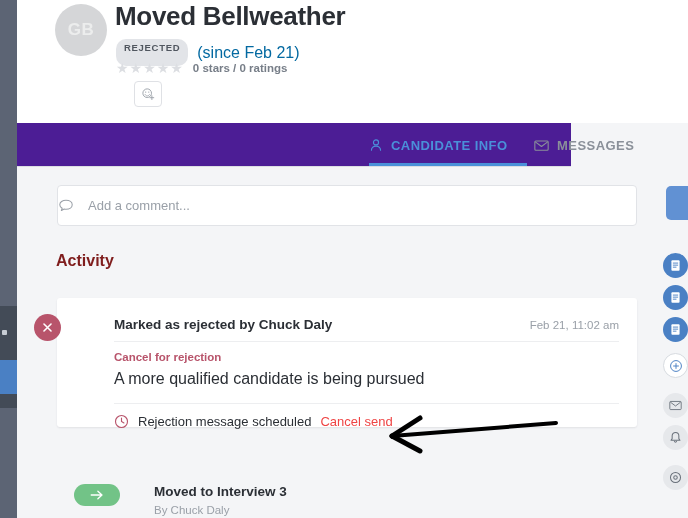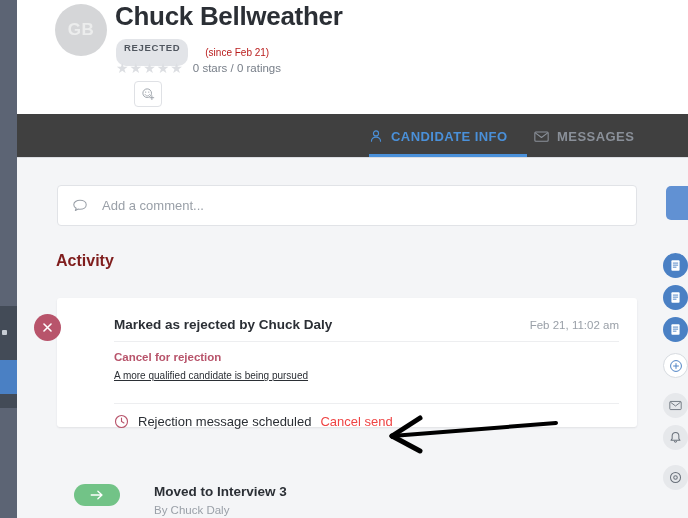--- a/index.html
+++ b/index.html
@@ -34,70 +34,70 @@
   .cand-name {
     position: absolute; left: 98px; top: 1px;
     font-size: 26px; font-weight: bold; color: #2b2f35; letter-spacing: -.3px;
   }
   .status-row { position: absolute; left: 99px; top: 39px; display: flex; align-items: center; gap: 9px; }
   .badge-rejected {
     background: #e2e4e8; color: #50565f;
     font-size: 9.5px; font-weight: bold; letter-spacing: .7px;
     padding: 3px 8px 13px 8px; border-radius: 10px;
   }
-  .since { font-size: 10px; color: #b91c1c; margin-left: 8px; }
+  .since { font-size: 16px; color: #0369a1; }
   .stars-row { position: absolute; left: 99px; top: 61px; display: flex; align-items: center; gap: 10px; }
   .stars { display: flex; gap: 1px; }
   .star { color: #dcdee2; font-size: 14px; line-height: 14px; }
-  .ratings-text { font-size: 11.5px; color: #777e88; }
+  .ratings-text { font-size: 11.5px; color: #777e88; font-weight: bold; }
   .emoji-btn {
     position: absolute; left: 117px; top: 81px; width: 28px; height: 26px;
     border: 1px solid #dfe1e5; border-radius: 4px; background: #fff;
     display: flex; align-items: center; justify-content: center;
   }
 
   
   .tabstrip {
-    position: absolute; left: 17px; top: 114px; width: 671px; height: 44px;
-    background: #404040; border-bottom: 1px solid #dcdee3;
+    position: absolute; left: 17px; top: 123px; width: 554px; height: 44px;
+    background: #4c1d95; border-bottom: 1px solid #dcdee3;
   }
   .tab {
     position: absolute; top: 0; height: 44px;
     display: flex; align-items: center; gap: 8px;
     font-size: 13px; font-weight: bold; letter-spacing: .45px;
   }
   .tab-candidate { left: 352px; color: #4a90d9; }
   .tab-messages  { left: 517px; color: #8a9099; }
   .tab-underline { position: absolute; left: 352px; top: 40px; width: 158px; height: 3px; background: #4a90d9; }
 
   
   .body-area { position: absolute; left: 17px; top: 167px; width: 671px; height: 351px; background: #f4f5f7; }
 
   .comment-box {
     position: absolute; left: 40px; top: 18px; width: 580px; height: 41px;
     background: #ffffff; border: 1px solid #e1e3e7; border-radius: 4px;
-    display: flex; align-items: center; padding-left: 14px; gap: 14px;
+    display: flex; align-items: center; gap: 14px;
   }
   .comment-placeholder { font-size: 13px; color: #9aa0a8; }
 
   .activity-title { position: absolute; left: 39px; top: 85px; font-size: 16px; font-weight: bold; color: #7f1d1d; }
 
   .activity-card {
     position: absolute; left: 40px; top: 131px; width: 580px; height: 129px;
     background: #ffffff; border-radius: 3px; box-shadow: 0 1px 2px rgba(30,35,45,.09);
   }
   .x-badge {
     position: absolute; left: -23px; top: 16px; width: 27px; height: 27px; border-radius: 50%;
     background: #b8546b; display: flex; align-items: center; justify-content: center;
   }
   .card-title { position: absolute; left: 57px; top: 19px; font-size: 13.5px; font-weight: bold; color: #2b2f35; }
   .card-time  { position: absolute; right: 18px; top: 21px; font-size: 11.5px; color: #9aa0a8; }
   .card-divider { position: absolute; left: 57px; top: 43px; width: 505px; height: 1px; background: #edeef0; }
   .reason-label { position: absolute; left: 57px; top: 53px; font-size: 11.5px; font-weight: bold; color: #b8546b; }
-  .reason-text  { position: absolute; left: 57px; top: 72px; font-size: 10px; color: #2b2f35; text-decoration: underline; }
+  .reason-text  { position: absolute; left: 57px; top: 72px; font-size: 16px; color: #2b2f35; }
   .card-divider2 { position: absolute; left: 57px; top: 105px; width: 505px; height: 1px; background: #edeef0; }
   .sched-row { position: absolute; left: 57px; top: 116px; display: flex; align-items: center; gap: 9px; }
   .sched-text { font-size: 13px; color: #2b2f35; }
   .cancel-send { font-size: 13px; color: #ef4444; }
 
   .moved-row { position: absolute; left: 40px; top: 310px; width: 580px; }
   .green-pill {
     position: absolute; left: 17px; top: 7px; width: 46px; height: 22px;
     background: #72c387; border-radius: 11px;
     display: flex; align-items: center; justify-content: center;
@@ -131,21 +131,21 @@
     <div class="seg-dark rail-d1"></div>
     <div class="rail-nub"></div>
     <div class="seg-blue rail-b1"></div>
     <div class="seg-dark rail-d2"></div>
   </div>
 
   <div class="profile-header">
     <div class="avatar">
       <span>GB</span>
     </div>
-    <div class="cand-name">Chuck Bellweather</div>
+    <div class="cand-name">Moved Bellweather</div>
 
     <div class="status-row">
       <span class="badge-rejected">REJECTED</span>
       <span class="since">(since Feb 21)</span>
     </div>
 
     <div class="stars-row">
       <span class="stars">
         <span class="star">★</span>
         <span class="star">★</span>

